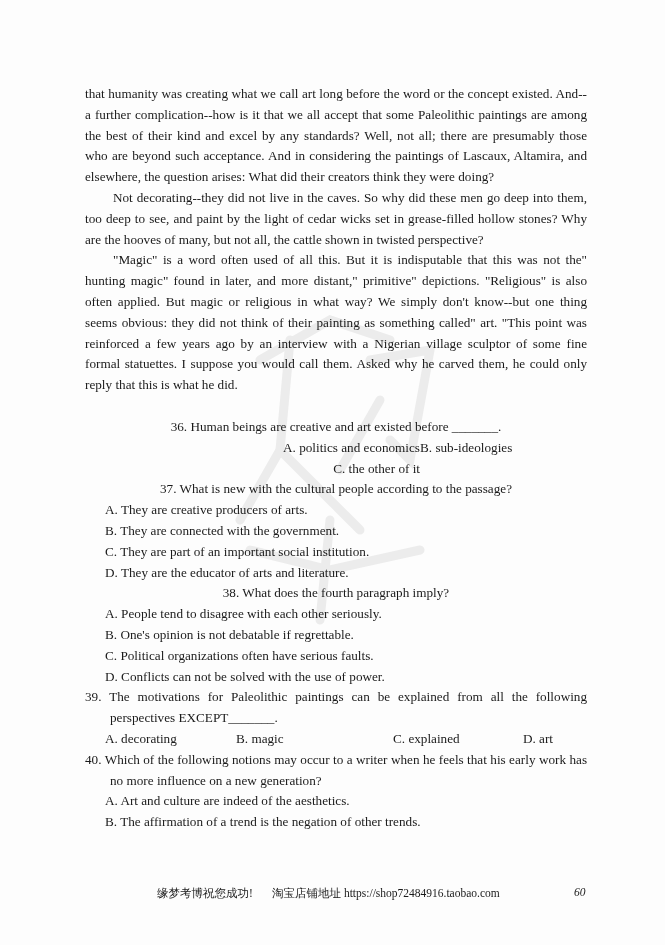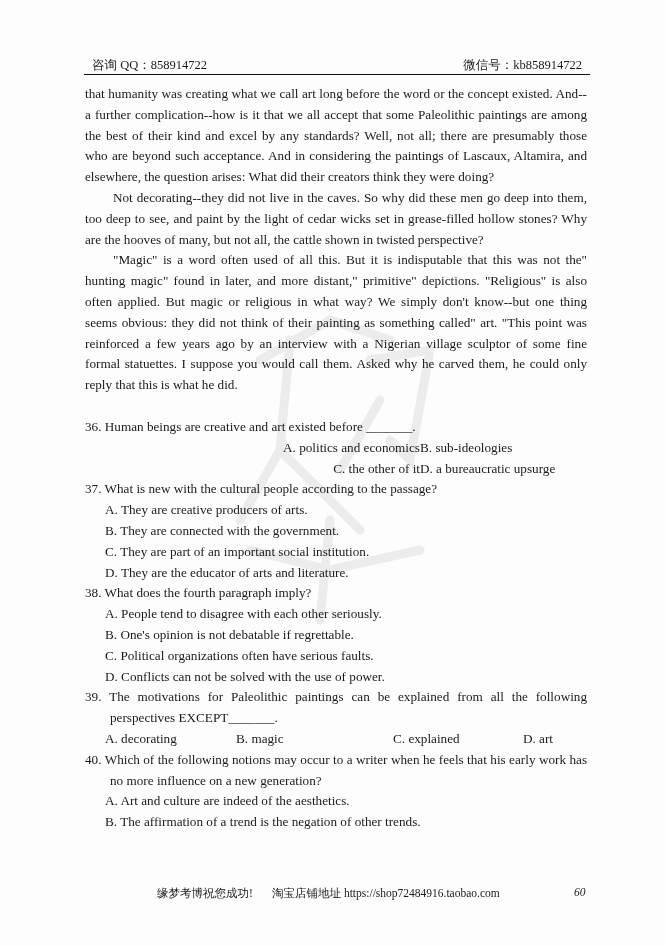--- a/index.html
+++ b/index.html
@@ -8,43 +8,39 @@
   .page { position: absolute; left: 0; top: 0; width: 665px; height: 945px; background: #fdfdfd; }
   .header { position: absolute; left: 84px; top: 52px; width: 506px; height: 22px;
             border-bottom: 1.5px solid #111; font-size: 12.5px; }
   .header .left { position: absolute; left: 8px; top: 5px; }
   .header .right { position: absolute; right: 8px; top: 5px; }
   .watermark { position: absolute; left: 220px; top: 300px; width: 240px; height: 330px; pointer-events: none; }
   .body { position: absolute; left: 85px; top: 84px; width: 502px; font-size: 13.2px; line-height: 20.8px; }
   .para { margin: 0; text-align: justify; }
   .para.indent { text-indent: 28px; }
   .gap { height: 21px; }
-  .q { margin: 0; }
+  .q { margin: 0; text-align: center; }
   .q.hang { padding-left: 25px; text-indent: -25px; text-align: justify; }
   .opt { margin: 0; padding-left: 20px; }
   .opt-row { display: flex; padding-left: 20px; }
   .opt-row .c2a { width: 315px; text-align: right; }
   .opt-row.four span:nth-child(1) { width: 131px; }
   .opt-row.four span:nth-child(2) { width: 157px; }
   .opt-row.four span:nth-child(3) { width: 130px; }
   .footer { position: absolute; left: 0; top: 886px; width: 665px; font-size: 11.5px; }
   .footer .slogan { position: absolute; left: 157px; }
   .footer .shop { position: absolute; left: 272px; }
   .footer .url { font-weight: normal; }
   .footer .pnum { position: absolute; left: 574px; font-style: italic; }
 </style>
 </head>
 <body>
 
 <div class="page">
 
-  <div class="header">
-    <span class="left">咨询 QQ：858914722</span>
-    <span class="right">微信号：kb858914722</span>
-  </div>
 
   <svg class="watermark" viewBox="0 0 240 330">
     <g stroke="#ececec" stroke-width="9" fill="none" stroke-linecap="round">
       <path d="M40 60 L110 20 L170 40"></path>
       <path d="M70 40 L60 150 L20 220"></path>
       <path d="M60 150 L140 230"></path>
       <path d="M150 60 L210 50 L190 160 L170 140"></path>
       <path d="M160 100 L120 170"></path>
       <path d="M30 250 L110 270 L200 250"></path>
       <path d="M110 220 L100 320"></path>
@@ -59,21 +55,20 @@
     <div class="gap"></div>
 
     <div>
       <p class="q"><span>36.</span> <span>Human beings are creative and art existed before _______.</span></p>
       <div class="opt-row">
         <span class="c2a">A. politics and economics</span>
         <span>B. sub-ideologies</span>
       </div>
       <div class="opt-row">
         <span class="c2a">C. the other of it</span>
-        <span>D. a bureaucratic upsurge</span>
       </div>
     </div>
 
     <div>
       <p class="q"><span>37.</span> <span>What is new with the cultural people according to the passage?</span></p>
       <p class="opt">A. They are creative producers of arts.</p>
       <p class="opt">B. They are connected with the government.</p>
       <p class="opt">C. They are part of an important social institution.</p>
       <p class="opt">D. They are the educator of arts and literature.</p>
     </div>

